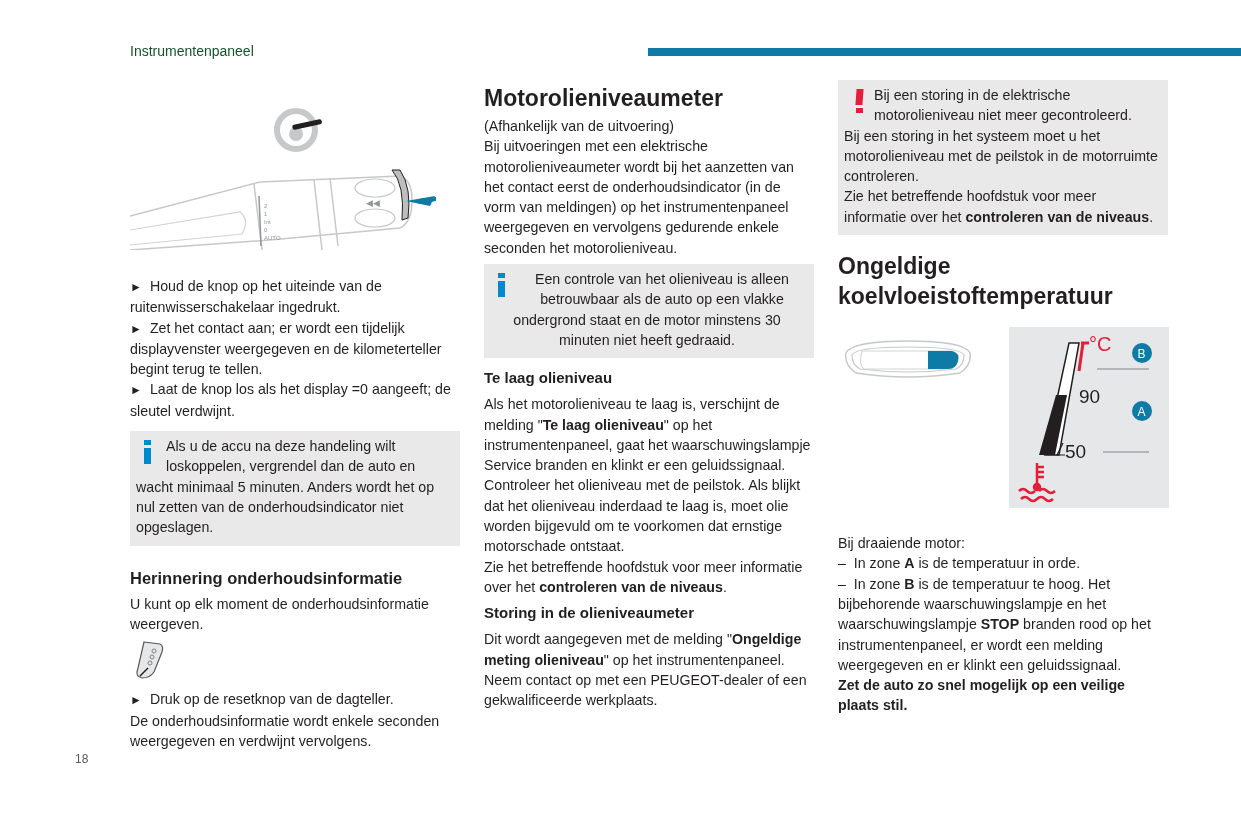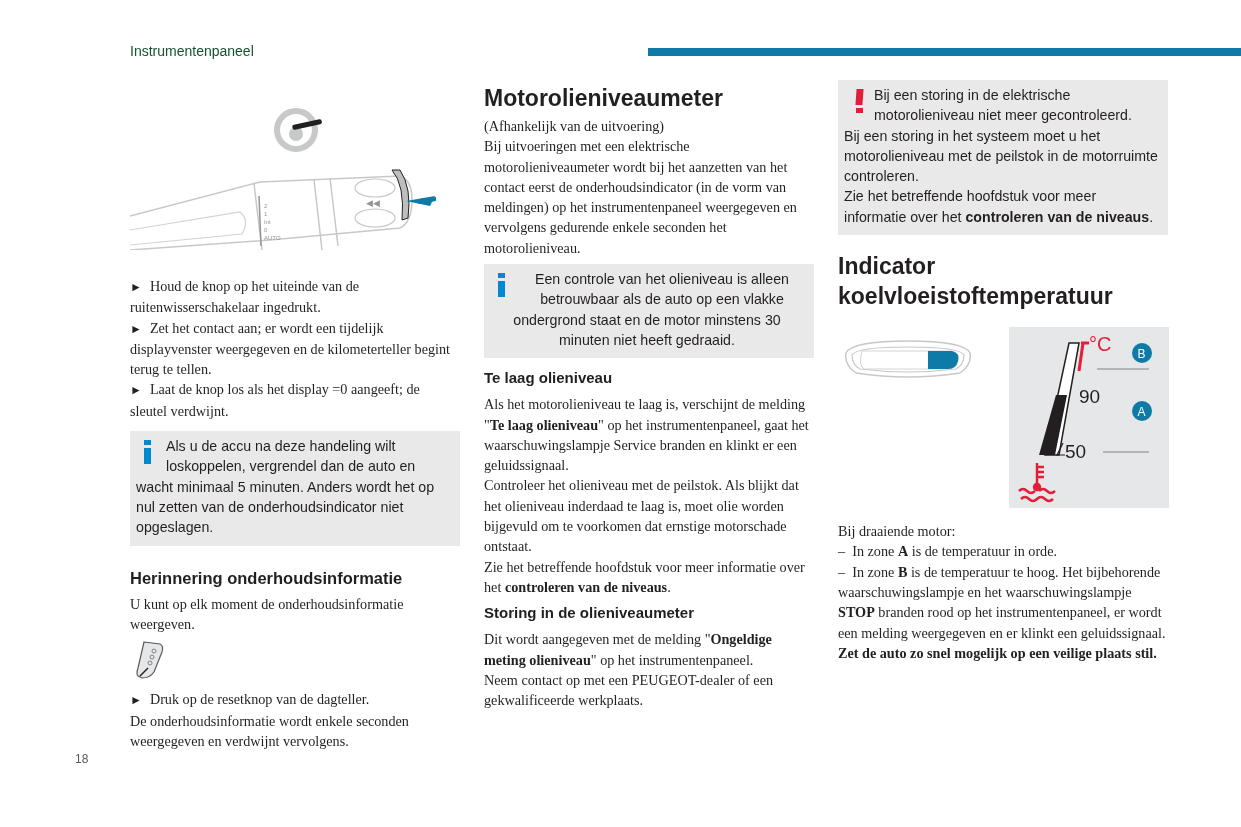--- a/index.html
+++ b/index.html
@@ -7,21 +7,21 @@
   body { position: relative; font-family: "Liberation Sans", sans-serif; color: #231f20; }
   .page-header { position: absolute; left: 130px; top: 43px; font-size: 14px; color: #14532d; }
   .header-bar { position: absolute; left: 648px; top: 48px; width: 593px; height: 8px; background: #0e7aa6; }
   .page-number { position: absolute; left: 75px; top: 752px; font-size: 12px; font-weight: normal; color: #58595b; }
 
   .col { position: absolute; width: 330px; font-size: 14.2px; line-height: 20.3px; }
   .col1 { left: 130px; top: 100px; }
   .col2 { left: 484px; top: 84px; }
   .col3 { left: 838px; top: 80px; }
 
-  p { margin: 0; font-family: Liberation Serif, serif; }
+  p { margin: 0; }
   b { font-weight: bold; }
   .bullet::before { content: "\25BA"; font-size: 12px; margin-right: 8px; }
 
   h1 { font-size: 23px; line-height: 29px; font-weight: bold; color: #231f20; margin-bottom: 3px; }
   h2 { font-size: 16.5px; font-weight: bold; line-height: 20px; color: #231f20; }
 
   .notebox { background: #e9e9ea; padding: 5px 10px 8px 6px; position: relative; }
   .note-icon { float: left; width: 30px; height: 34px; position: relative; margin-top: 2px; }
   .info-i .dot { position: absolute; left: 8px; top: 2px; width: 7px; height: 5px; background: #0089cf; }
   .info-i .stem { position: absolute; left: 8px; top: 10px; width: 7px; height: 16px; background: #0089cf; }
@@ -125,21 +125,21 @@
         <div class="bar"></div>
         <div class="dot"></div>
       </div>
     <span class="first-indent">Bij een storing in de elektrische</span>
     <span style="display:block">motorolieniveau niet meer gecontroleerd.</span>
     <span style="display:block">Bij een storing in het systeem moet u het motorolieniveau met de peilstok in de motorruimte controleren.</span>
     <span><span>Zie het betreffende hoofdstuk voor meer informatie over het </span><b>controleren van de niveaus</b><span>.</span></span>
   </div>
 
   <h1 style="margin-top:16px; line-height:30px;">
-    <span style="display:block">Indicator</span>
+    <span style="display:block">Ongeldige</span>
     <span style="display:block">koelvloeistoftemperatuur</span>
   </h1>
 
   <div class="illus-gauge-row" style="margin-top:16px;">
     <svg class="bezel" viewBox="0 0 132 46">
       <path d="M4 18 Q10 6 66 6 Q122 6 128 18 Q130 30 118 38 Q66 46 14 38 Q2 30 4 18 Z" fill="#fff" stroke="#c7c8ca" stroke-width="1.5"></path>
       <path d="M10 20 Q14 12 66 12 Q118 12 122 20 Q122 30 114 34 Q66 40 18 34 Q10 30 10 20 Z" fill="none" stroke="#c7c8ca" stroke-width="1.2"></path>
       <path d="M20 16 L110 16 Q118 18 116 26 Q114 34 106 34 L22 34 Q16 30 20 16 Z" fill="#fff" stroke="#d1d3d4" stroke-width="1"></path>
       <path d="M86 16 L110 16 Q118 18 116 26 Q114 34 106 34 L86 34 Z" fill="#0e7aa6"></path>
     </svg>
@@ -166,19 +166,19 @@
           <line x1="28" y1="150" x2="35" y2="150"></line>
           <circle cx="28" cy="160" r="3" fill="#e31e3a"></circle>
           <path d="M10 164 Q14 160 18 164 Q22 168 26 164"></path>
           <path d="M30 164 Q34 160 38 164 Q42 168 46 164"></path>
           <path d="M12 172 Q16 168 20 172 Q24 176 28 172 Q32 168 36 172 Q40 176 44 172"></path>
         </g>
       </svg>
     </div>
   </div>
 
-  <p style="margin-top:4px;">Bij draaiende motor:</p>
+  <p style="margin-top:16px;">Bij draaiende motor:</p>
   <p>– &nbsp;<span>In zone </span><b>A</b><span> is de temperatuur in orde.</span></p>
   <p>– &nbsp;<span>In zone </span><b>B</b><span> is de temperatuur te hoog. Het bijbehorende waarschuwingslampje en het waarschuwingslampje </span><b>STOP</b><span> branden rood op het instrumentenpaneel, er wordt een melding weergegeven en er klinkt een geluidssignaal.</span></p>
   <p><b>Zet de auto zo snel mogelijk op een veilige plaats stil.</b></p>
 </div>
 
 <div class="page-number">18</div>
 
 </body></html>

